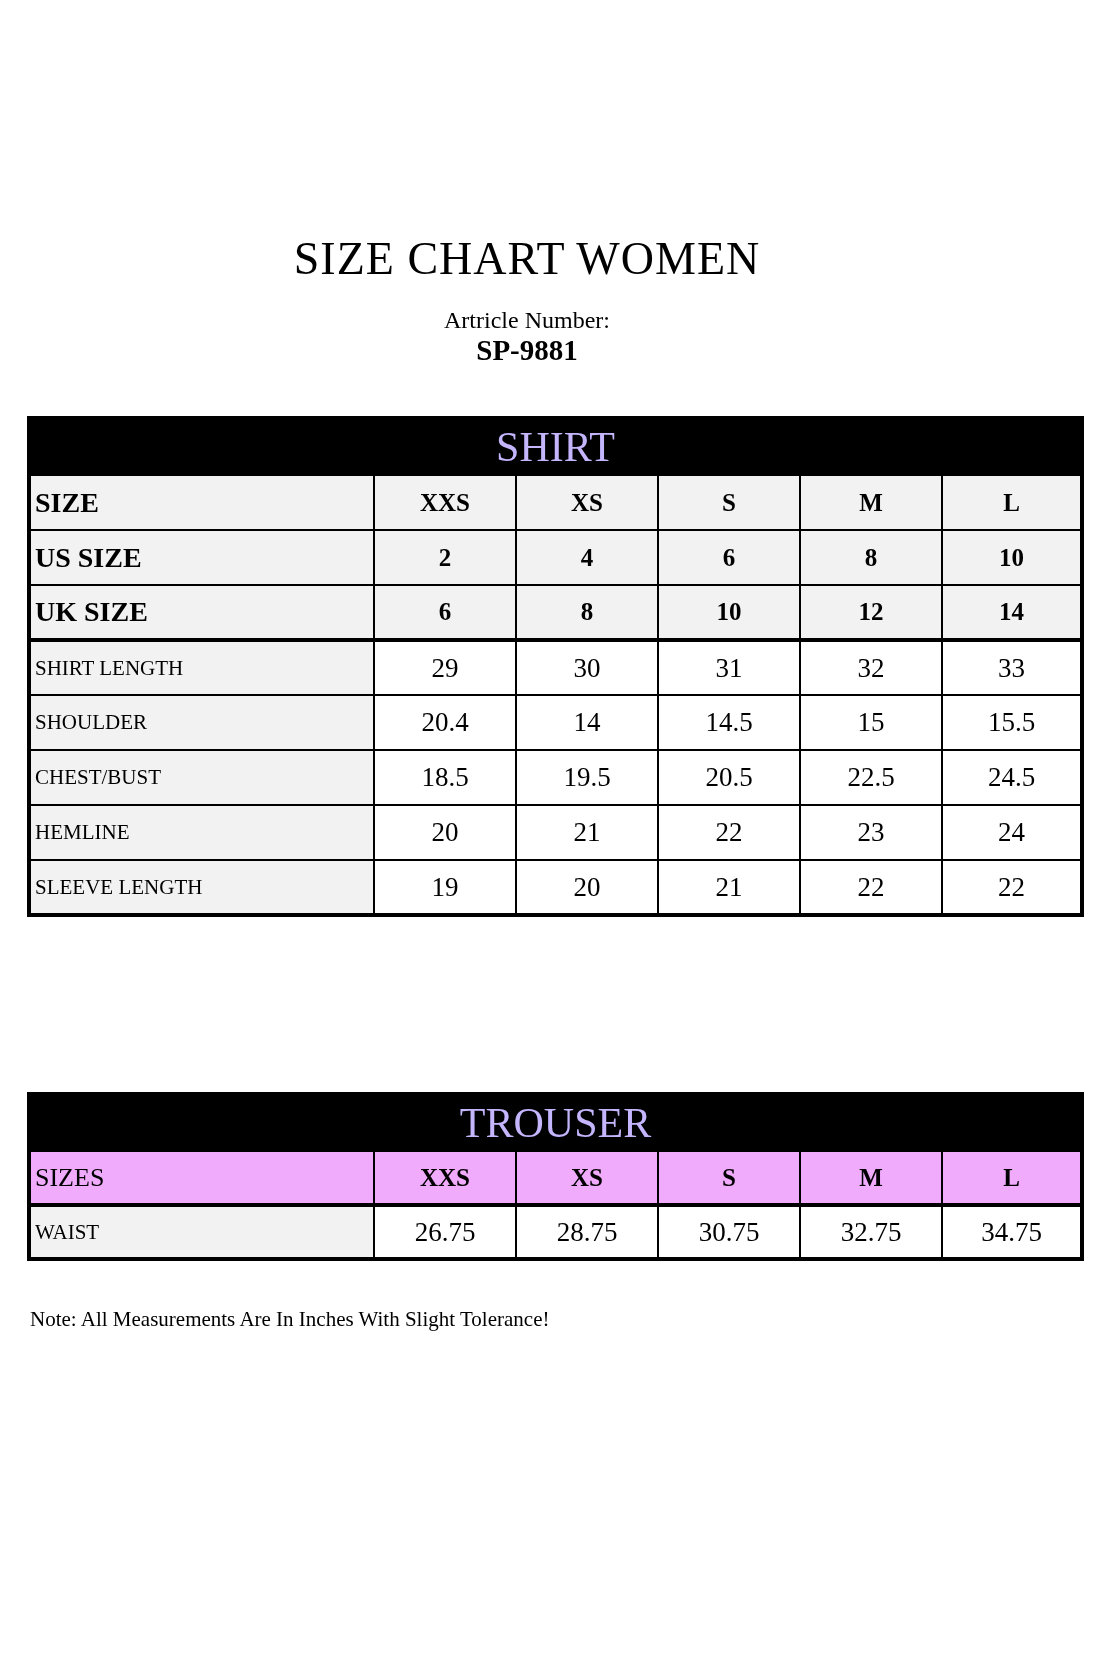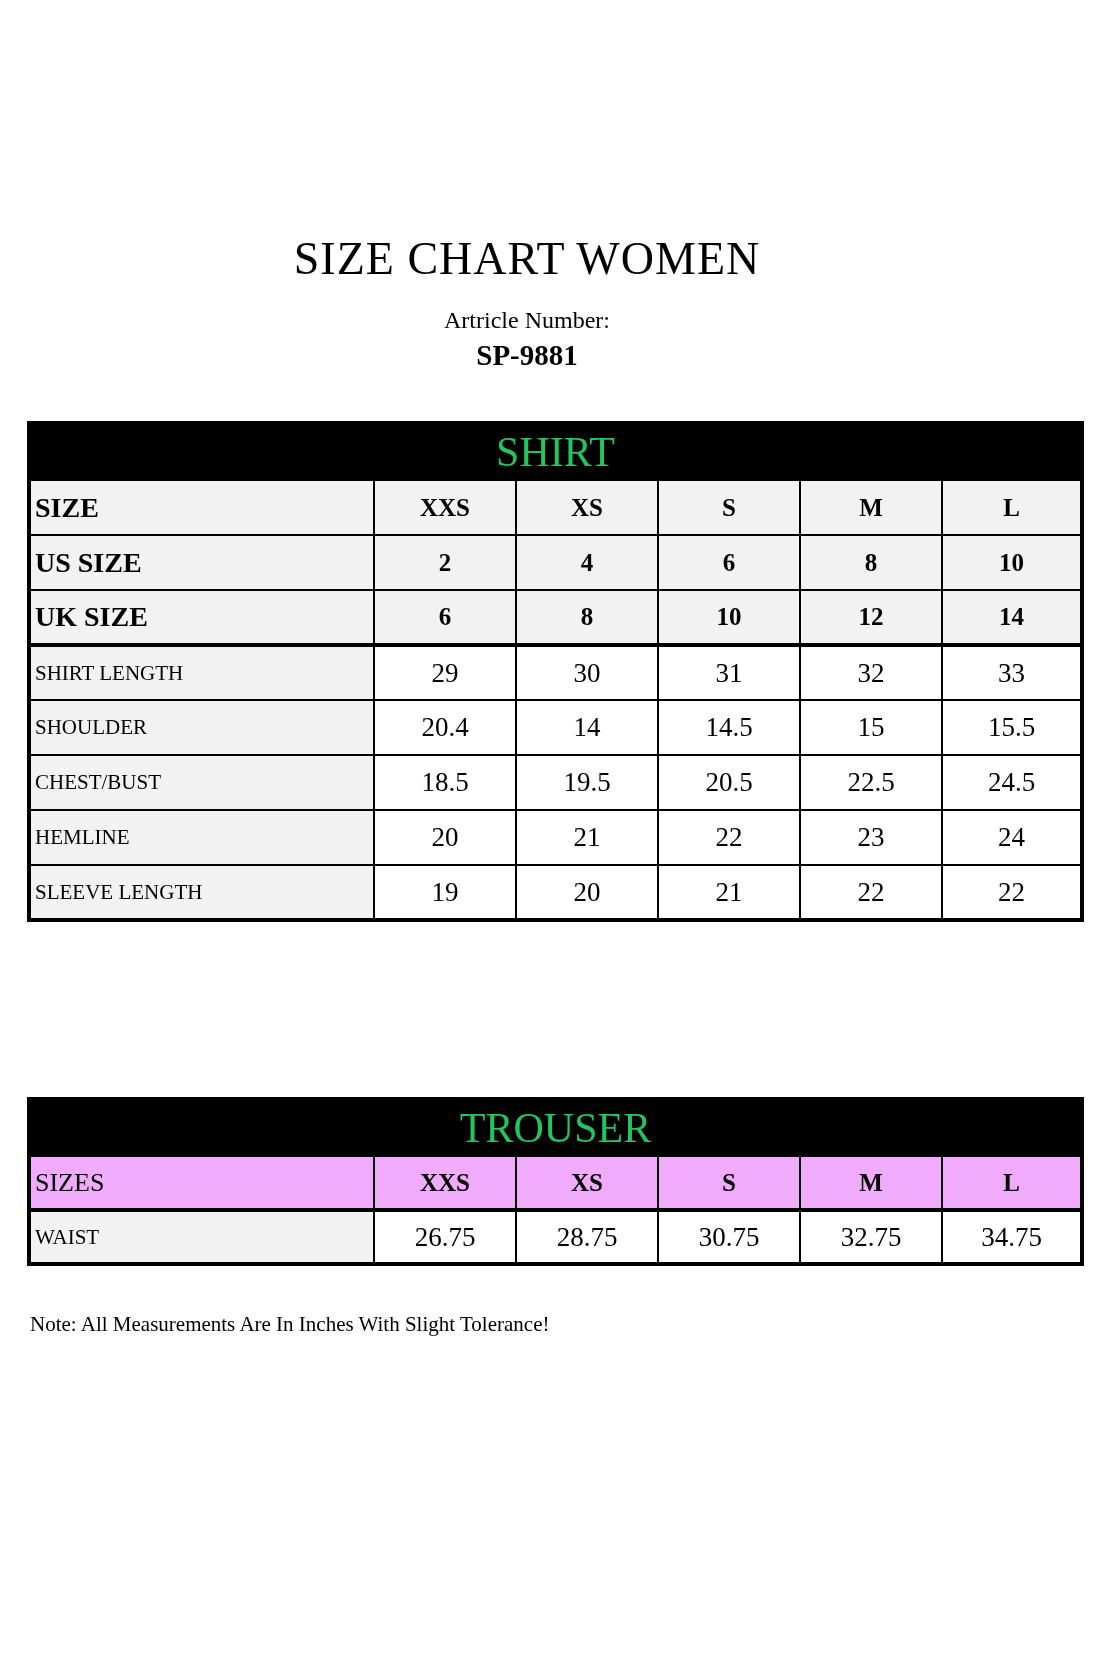--- a/index.html
+++ b/index.html
@@ -19,39 +19,38 @@
   .page-title {
     font-size: 46px;
     font-weight: normal;
     letter-spacing: 1px;
   }
   .article-label {
     margin-top: 22px;
     font-size: 24px;
   }
   .article-number {
-    margin-top: 5px;
     font-size: 29px;
     font-weight: bold;
   }
   table.size-chart {
     border-collapse: collapse;
     margin-left: 27px;
     width: 1053px;
     table-layout: fixed;
   }
   table.shirt { margin-top: 49px; }
   table.trouser { margin-top: 175px; }
   table.size-chart, table.size-chart td, table.size-chart th {
     border: 2px solid #000000;
   }
   table.size-chart { border: 4px solid #000000; }
   th.band {
     background: #000000;
-    color: #22c55e;
+    color: #c4b5fd;
     font-size: 42px;
     font-weight: normal;
     height: 57px;
     text-align: center;
     vertical-align: middle;
   }
   td {
     vertical-align: middle;
     height: 55px;
     background: #ffffff;

